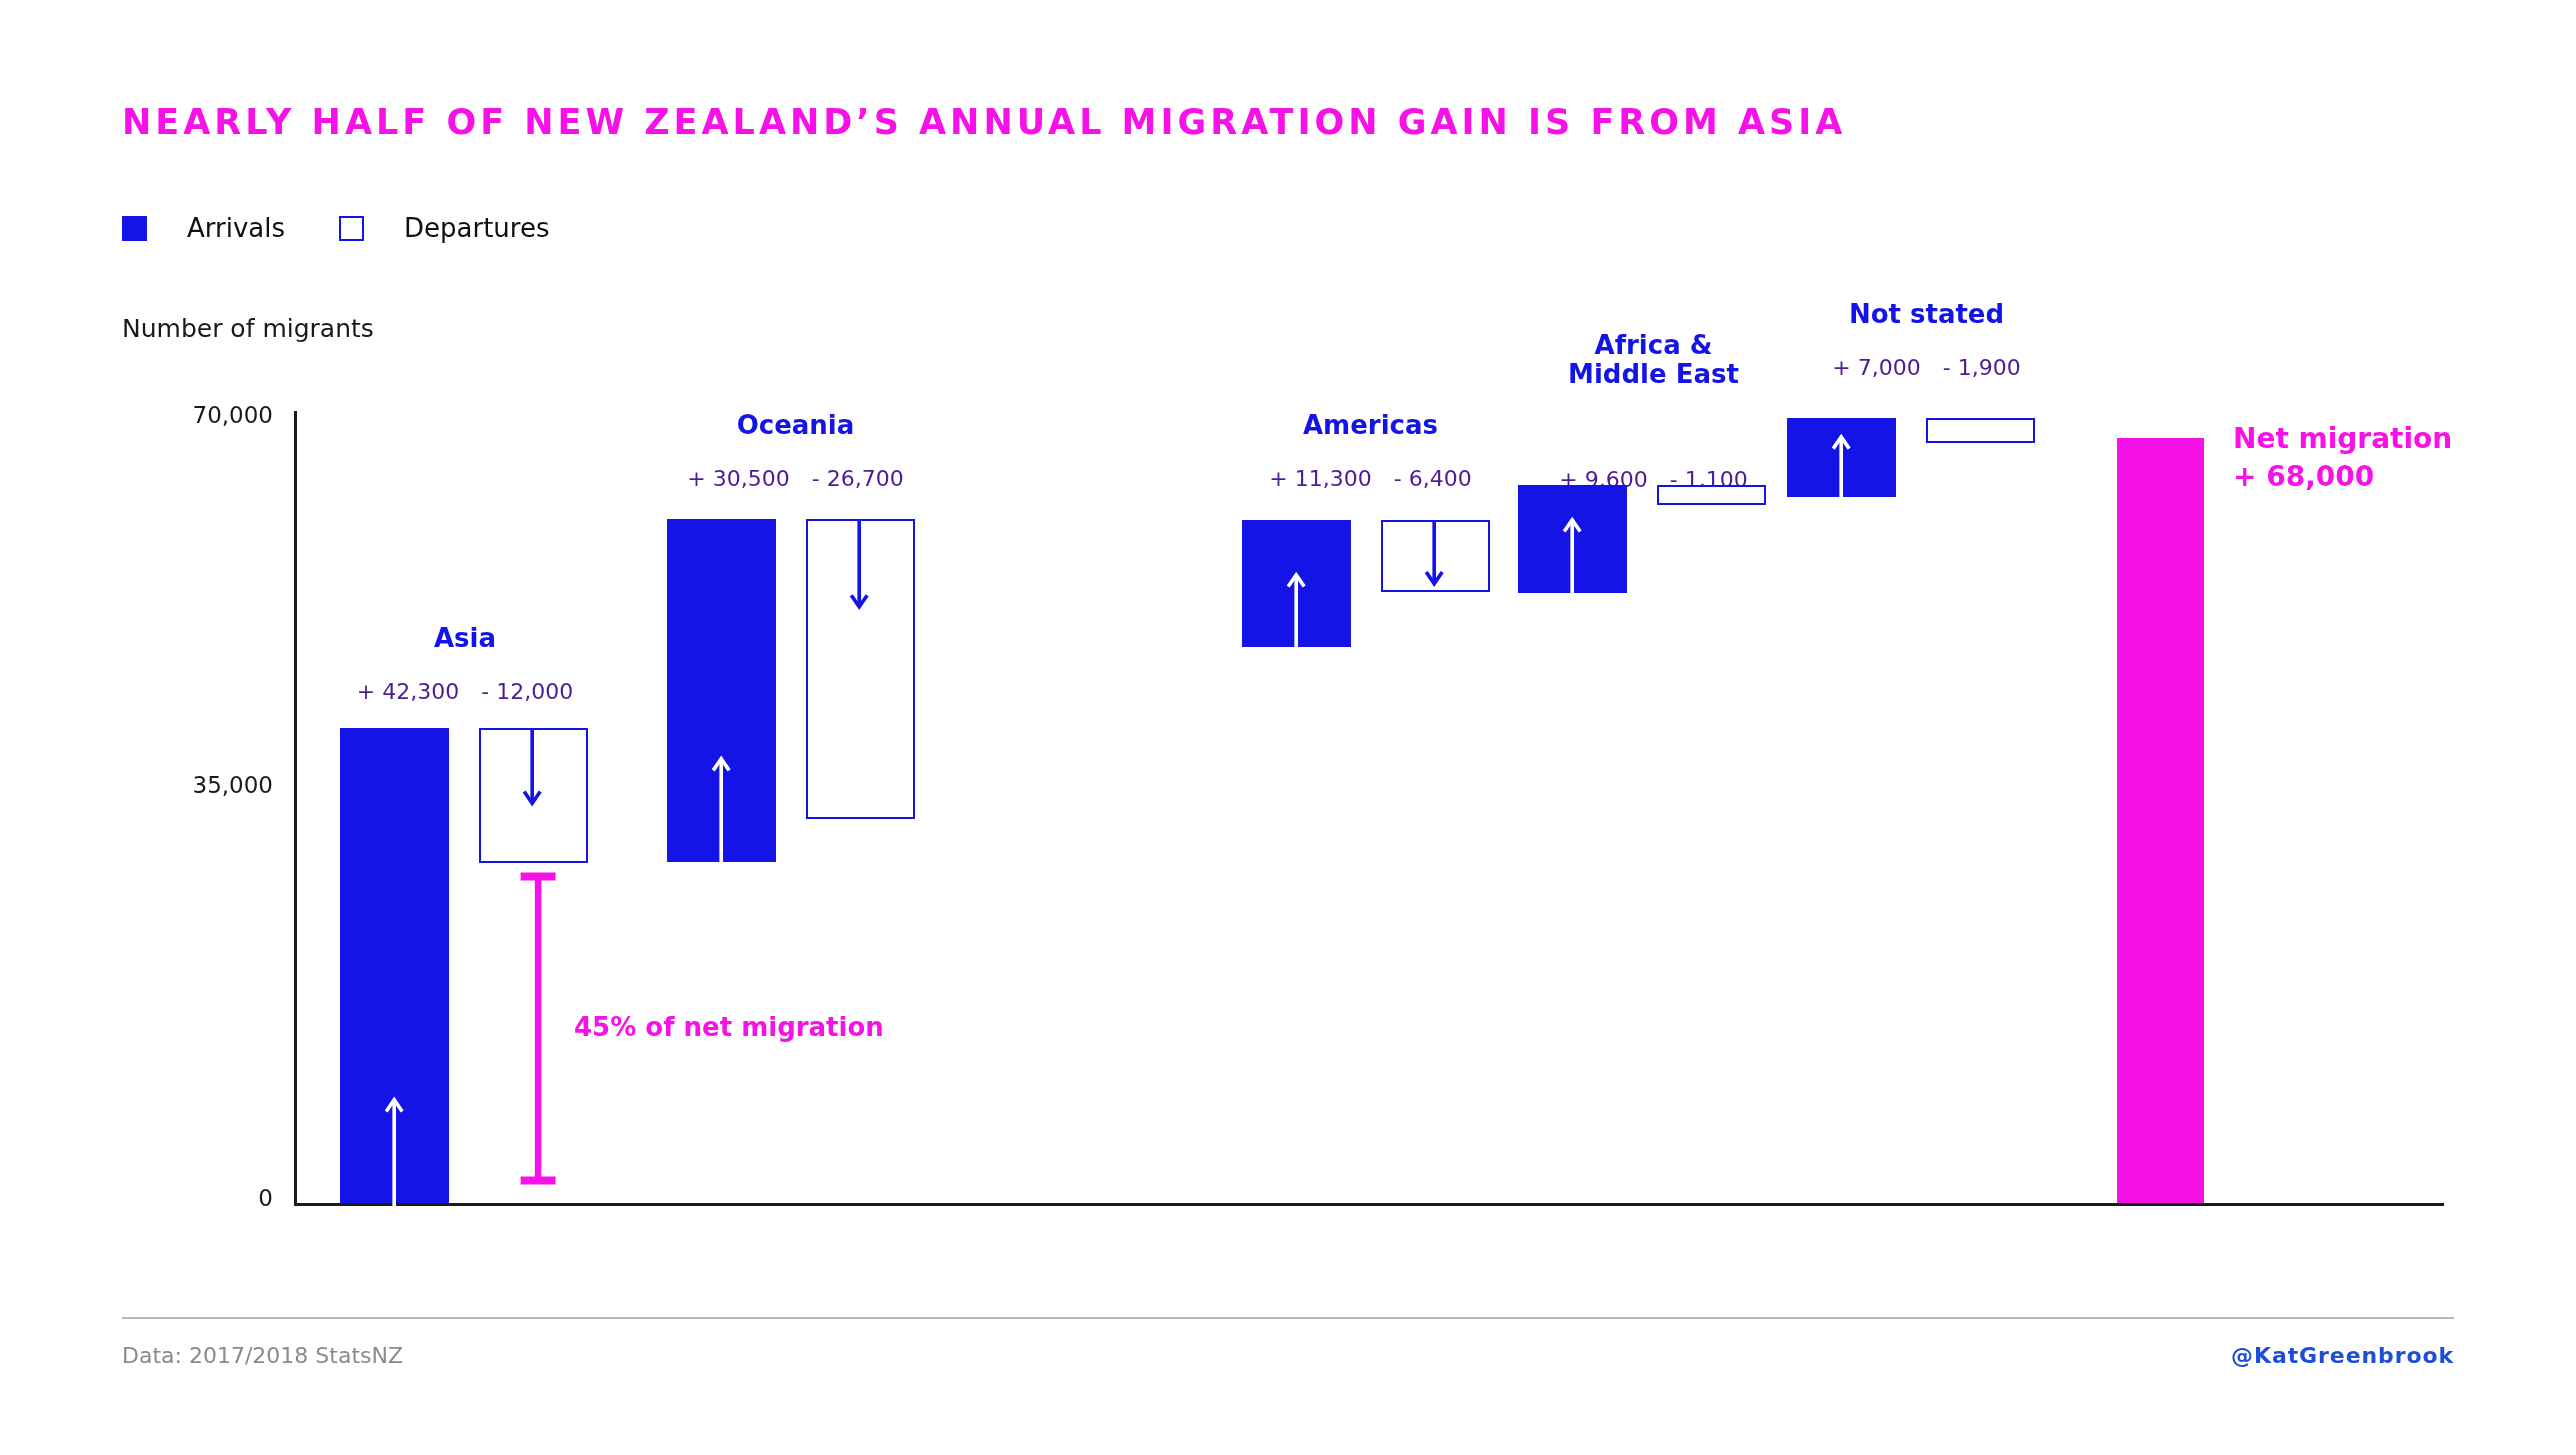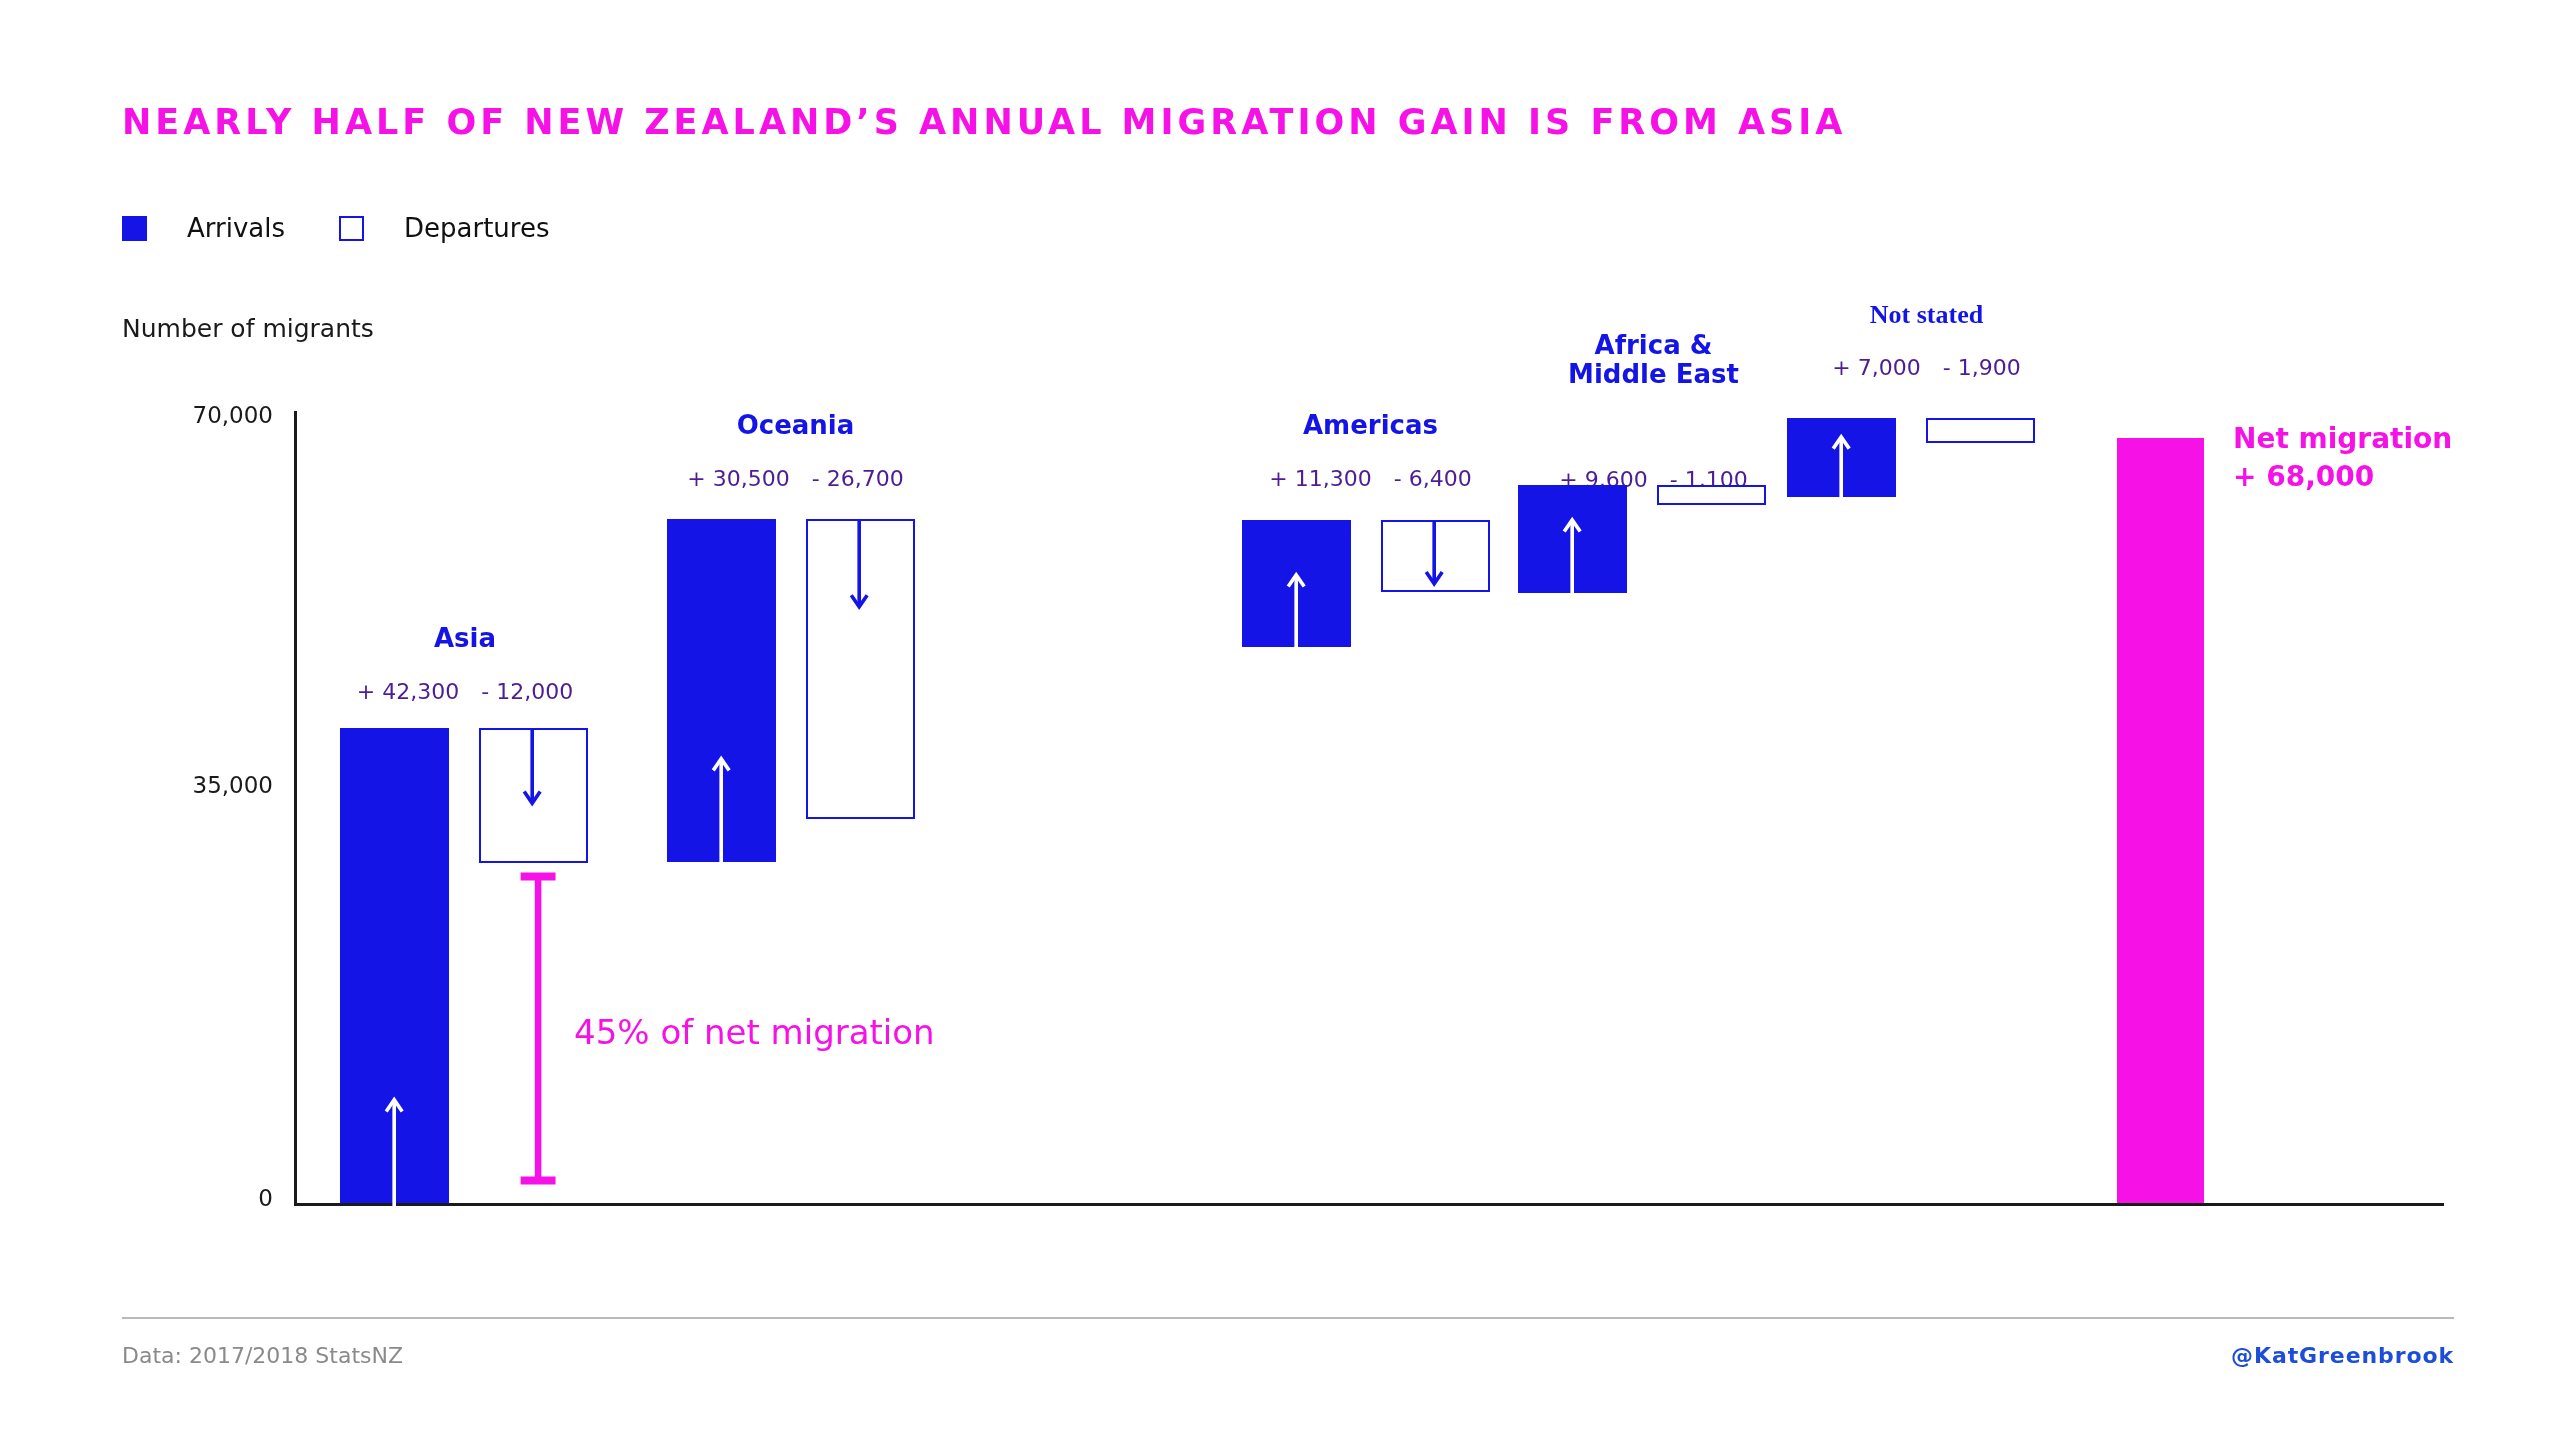--- a/index.html
+++ b/index.html
@@ -158,22 +158,22 @@
     line-height: 1.35;
     white-space: nowrap;
   }
 
   
   #pct-bracket {
     position: absolute;
   }
   #pct-label {
     position: absolute;
-    font-size: 34px;
-    font-weight: 400;
+    font-size: 26px;
+    font-weight: 700;
     color: #f612e6;
     white-space: nowrap;
   }
 
   
   #footer-rule {
     position: absolute;
     left: 122px;
     top: 1317px;
     width: 2332px;
@@ -309,21 +309,21 @@
         <svg class="up-arrow" style="left:44px; top:29px;" width="20.4" height="89" viewBox="0 0 28 122">
           <path d="M14 122 L14 10" stroke="#ffffff" stroke-width="5" fill="none"></path>
           <path d="M3 24 L14 8 L25 24" stroke="#ffffff" stroke-width="5" fill="none"></path>
         </svg>
       </div>
 
       <div class="departures-box" style="left:145px; top:485px; width:109px; height:20.4px;"></div>
     </div>
 
     <div class="group" style="left:1781px; top:0; width:291px; height:1455px;">
-      <div class="group-name" style="top:300px;font-family:Liberation Serif, serif;">Not stated</div>
+      <div class="group-name" style="top:300px;">Not stated</div>
       <div class="group-values" style="top:355px;">
         <span>+ 7,000</span>
         <span>- 1,900</span>
       </div>
 
       <div class="arrivals-bar" style="left:5.8px; top:418px; width:109px; height:79px;">
         <svg class="up-arrow" style="left:44px; top:13px;" width="20.4" height="76" viewBox="0 0 28 104">
           <path d="M14 104 L14 10" stroke="#ffffff" stroke-width="5" fill="none"></path>
           <path d="M3 24 L14 8 L25 24" stroke="#ffffff" stroke-width="5" fill="none"></path>
         </svg>

